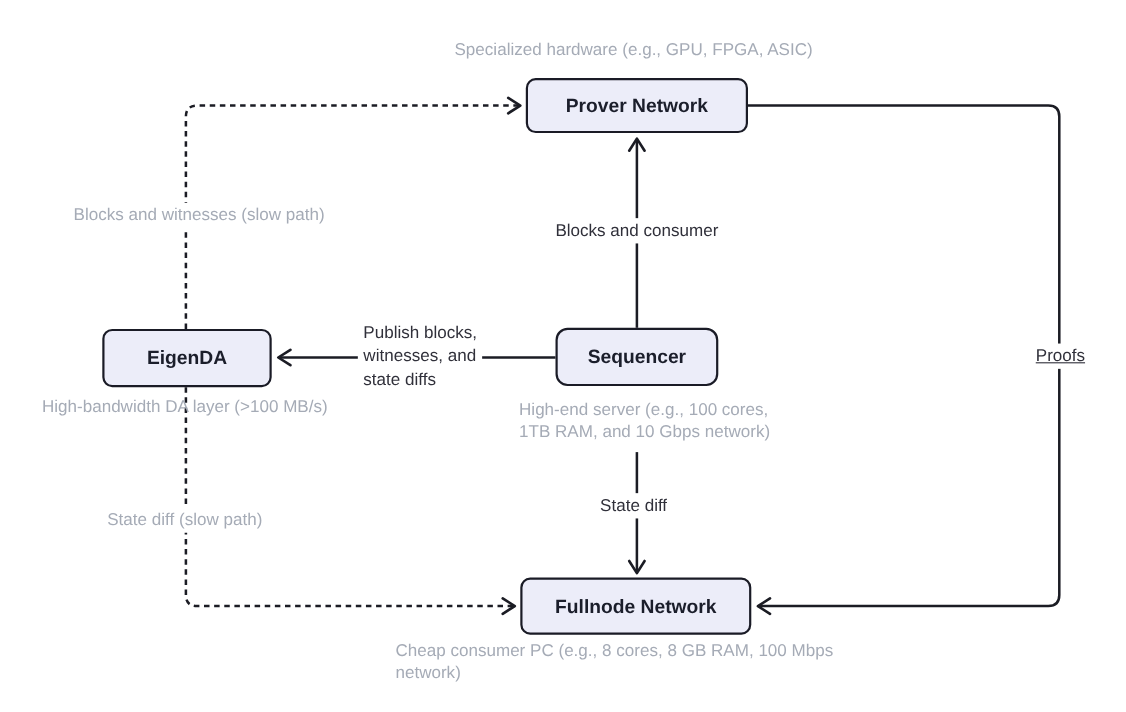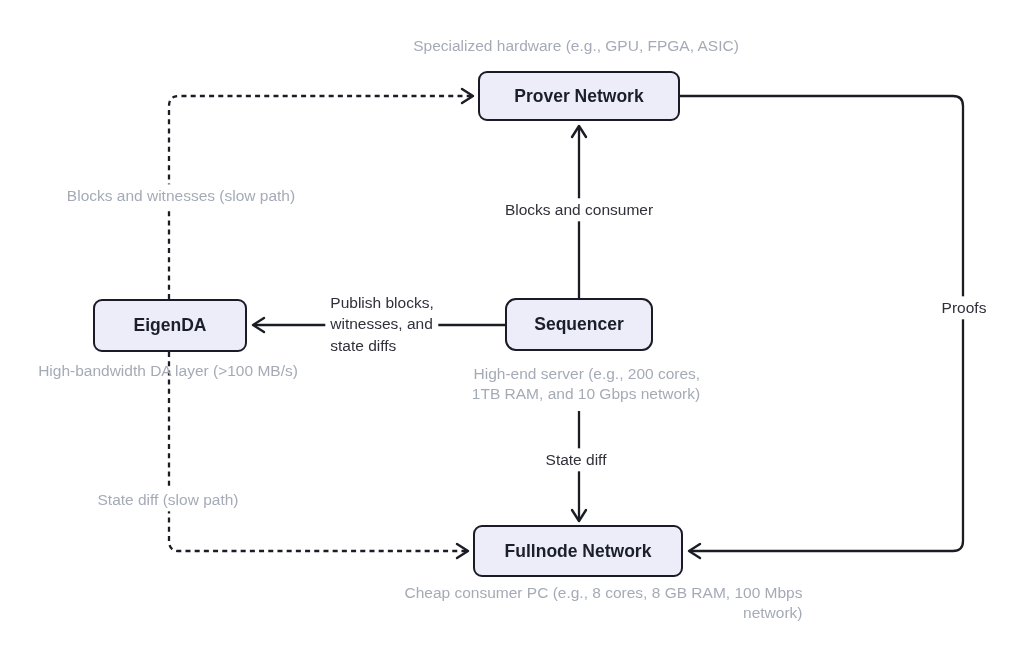--- a/index.html
+++ b/index.html
@@ -20,21 +20,21 @@
     color:var(--node-text,#1b1e2b);
     font-size:17.5px;font-weight:700;
     box-sizing:border-box;
     z-index:3;
   }
   .caption{
     position:absolute;
     color:var(--gray,#a5abb6);
     font-size:15.5px;line-height:1.32;
     white-space:pre-line;
-    text-align:right;
+    text-align:left;
     transform:translate(-50%,-50%);
     z-index:2;
   }
   .edge-label{
     position:absolute;
     background:#ffffff;
     color:var(--dark-label,#30303a);
     font-size:15.5px;line-height:1.38;
     white-space:pre-line;
     padding:1px 5px;
@@ -75,32 +75,32 @@
   <div class="node" style="left:478px;top:71px;width:202px;height:50px;">Prover Network</div>
 
   <div class="node" style="left:505px;top:298px;width:148px;height:53px;border-radius:11px;">Sequencer</div>
 
   <div class="node" style="left:473px;top:525px;width:210px;height:52px;">Fullnode Network</div>
 
   <div class="caption" style="left:576px;top:46px;">Specialized hardware (e.g., GPU, FPGA, ASIC)</div>
 
   <div class="caption" style="left:168px;top:371px;">High-bandwidth DA layer (&gt;100 MB/s)</div>
 
-  <div class="caption" style="left:586px;top:384px;">High-end server (e.g., 200 cores,
+  <div class="caption" style="left:586px;top:384px;">High-end server (e.g., 100 cores,
 1TB RAM, and 10 Gbps network)</div>
 
   <div class="caption" style="left:581px;top:603px;">Cheap consumer PC (e.g., 8 cores, 8 GB RAM, 100 Mbps network)</div>
 
   <div class="edge-label gray" style="left:181px;top:196px;">Blocks and witnesses (slow path)</div>
 
   <div class="edge-label" style="left:579px;top:210px;">Blocks and consumer</div>
 
   <div class="edge-label left" style="left:382px;top:324px;">Publish blocks,
 witnesses, and
 state diffs</div>
 
   <div class="edge-label" style="left:576px;top:460px;">State diff</div>
 
-  <div class="edge-label gray" style="left:168px;top:473px;margin-top:27px;">State diff (slow path)</div>
+  <div class="edge-label gray" style="left:168px;top:473px;">State diff (slow path)</div>
 
-  <div class="edge-label" style="left:964px;top:308px;">Proofs</div>
+  <div class="edge-label" style="left:964px;top:324px;text-decoration:underline;">Proofs</div>
 
 </div>
 
 </body></html>

